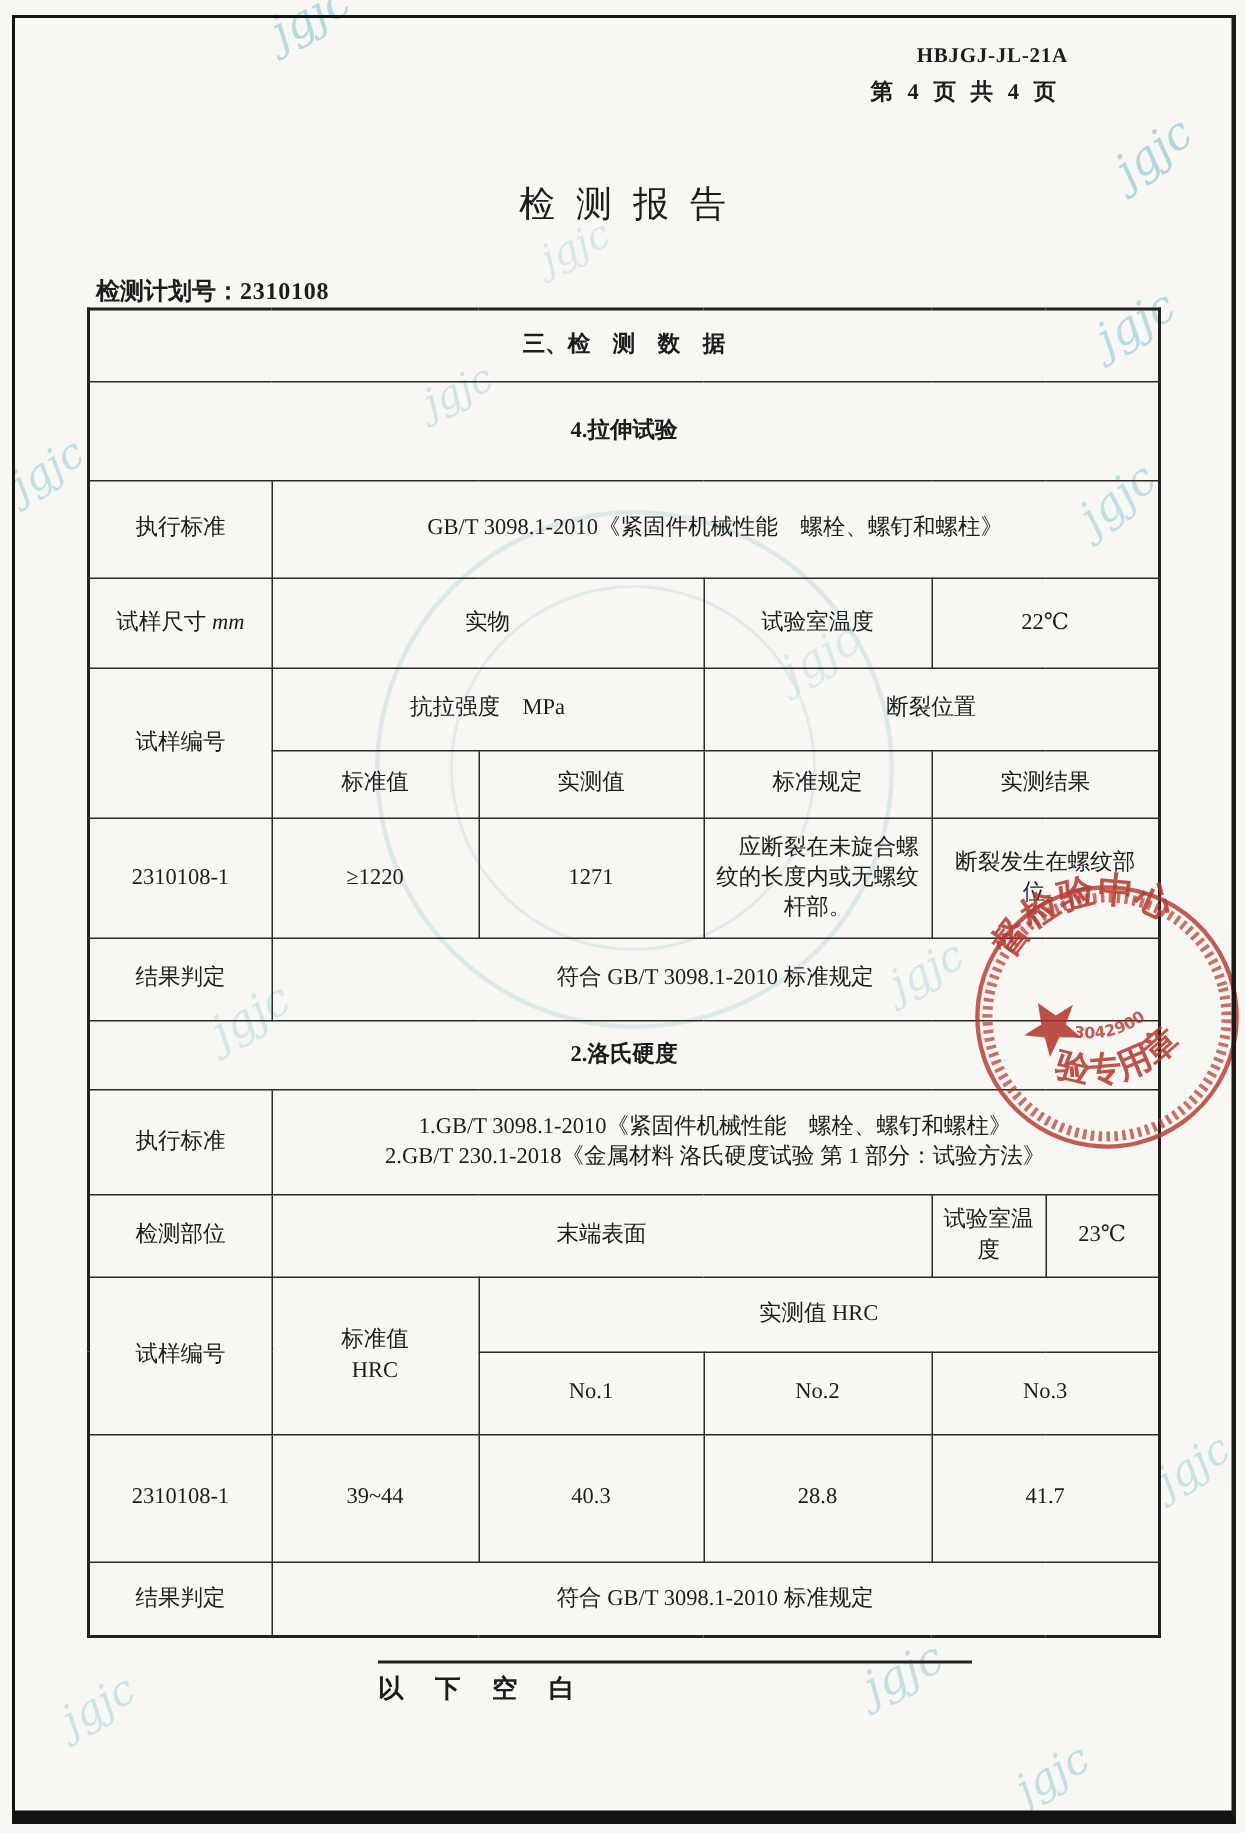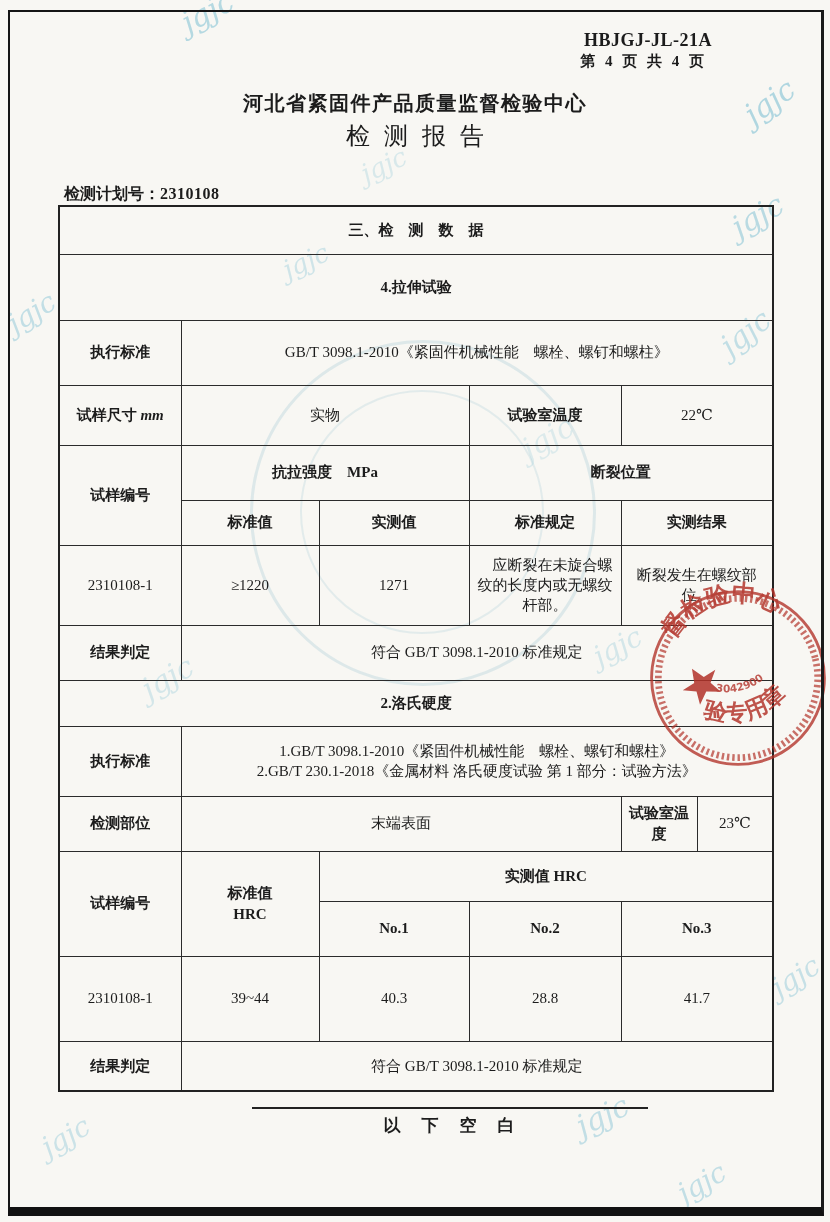--- a/index.html
+++ b/index.html
@@ -8,47 +8,47 @@
     background:#f8f7f3;
     font-family:"Liberation Serif","DejaVu Serif",serif;
     color:#1c1c1c;
   }
   .frame{
     position:absolute;left:8px;top:10px;right:6px;bottom:6px;
     border:2px solid #151515;border-bottom:9px solid #111;border-right:3px solid #1a1a1a;
     pointer-events:none;z-index:5;
   }
   
-  .form-code{position:absolute;top:30px;right:118px;font-size:18px;font-weight:bold;letter-spacing:.5px;}
+  .form-code{position:absolute;top:30px;right:118px;font-size:14px;font-weight:bold;letter-spacing:.5px;}
   .page-info{position:absolute;top:52px;right:123px;font-size:15px;font-weight:bold;letter-spacing:3px;}
   .org-name{position:absolute;top:90px;left:0;width:100%;text-align:center;font-size:20px;font-weight:bold;letter-spacing:1.5px;}
   .report-title{position:absolute;top:120px;left:0;width:100%;text-align:center;font-size:24px;font-weight:normal;letter-spacing:14px;text-indent:14px;}
   .plan-line{position:absolute;left:64px;top:184px;font-size:16px;font-weight:bold;}
   .plan-line .val{font-weight:bold;letter-spacing:.5px;text-align:center;}
   
   table.report{
     position:absolute;left:58px;top:205px;width:714px;
     border-collapse:collapse;table-layout:fixed;z-index:2;
   }
   table.report td{
     border:1.6px solid #2b2b2b;vertical-align:middle;text-align:center;
     font-size:15px;padding:2px 6px;line-height:1.35;background:transparent;
   }
   table.report{border:2.5px solid #222;}
-  td.lbl{font-weight:bold;}
+  td.lbl{font-weight:normal;}
   td.al{text-align:left;padding-left:12px;}
   td.sec{font-weight:bold;font-size:16px;}
   .title-cell{font-weight:bold;font-size:18px;}
   .two-line{line-height:1.55;}
   .indent1{text-indent:1em;}
   
   .blank-footer{
     position:absolute;left:252px;top:1107px;width:396px;z-index:2;
     border-top:2.5px solid #222;padding-top:5px;
-    text-align:center;font-size:17px;font-weight:bold;letter-spacing:2px;
+    font-size:17px;font-weight:bold;letter-spacing:2px;
   }
   
   .wm{
     position:absolute;z-index:1;color:#9fcfdc;
     font-style:italic;font-family:"DejaVu Serif","Liberation Serif",serif;
     pointer-events:none;user-select:none;
   }
   .wm-circle{position:absolute;border-radius:50%;z-index:0;pointer-events:none;}
   
   .seal{position:absolute;left:642px;top:582px;width:192px;height:192px;z-index:4;
@@ -74,21 +74,20 @@
   <span class="wm" style="left:520px;top:420px;font-size:30px;opacity:.3;transform:rotate(-30deg);">jgjc</span>
   <span class="wm" style="left:770px;top:960px;font-size:28px;opacity:.55;transform:rotate(-32deg);">jgjc</span>
   <span class="wm" style="left:575px;top:1098px;font-size:30px;opacity:.6;transform:rotate(-26deg);">jgjc</span>
   <span class="wm" style="left:676px;top:1166px;font-size:28px;opacity:.6;transform:rotate(-30deg);">jgjc</span>
   <span class="wm" style="left:40px;top:1120px;font-size:28px;opacity:.5;transform:rotate(-30deg);">jgjc</span>
 
   <div class="frame"></div>
 
   <div class="form-code">HBJGJ-JL-21A</div>
   <div class="page-info">第 4 页 共 4 页</div>
-  <div class="org-name">河北省紧固件产品质量监督检验中心</div>
   <div class="report-title">检测报告</div>
   <div class="plan-line">
     <span>检测计划号：</span><span class="val">2310108</span>
   </div>
 
   <table class="report">
     <colgroup>
       <col style="width:122px">
         <col style="width:138px">
         <col style="width:150px">

